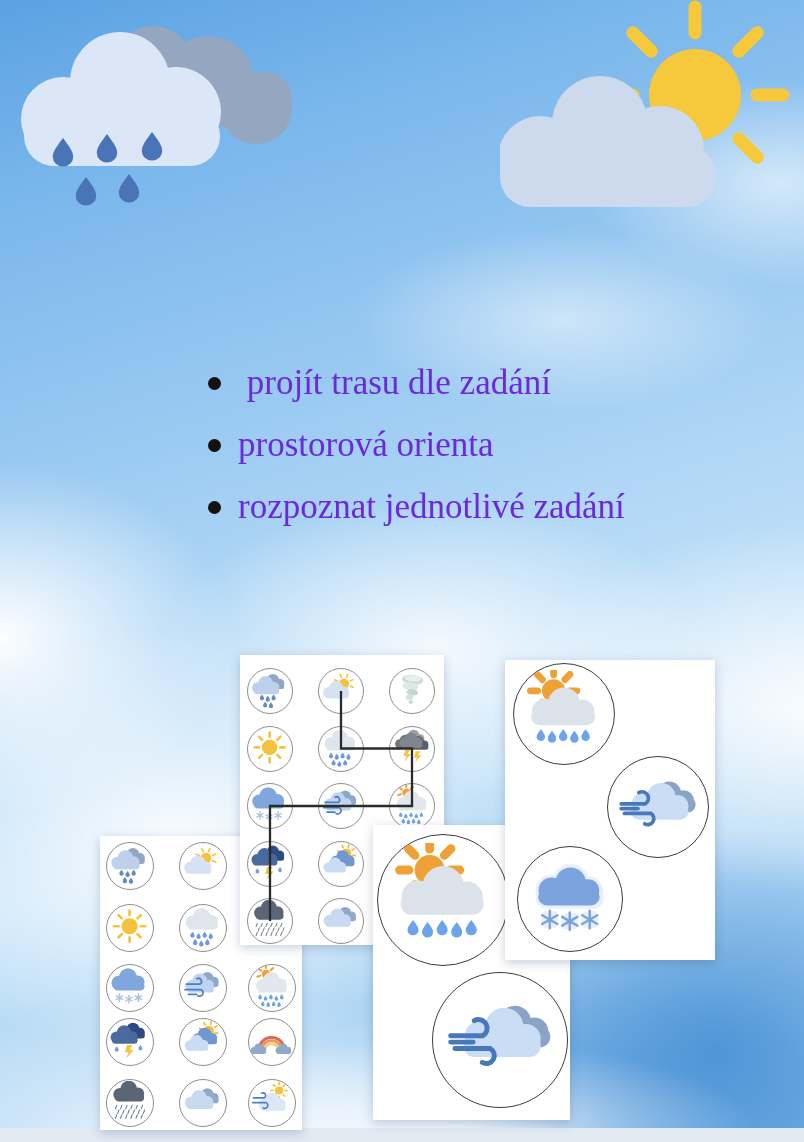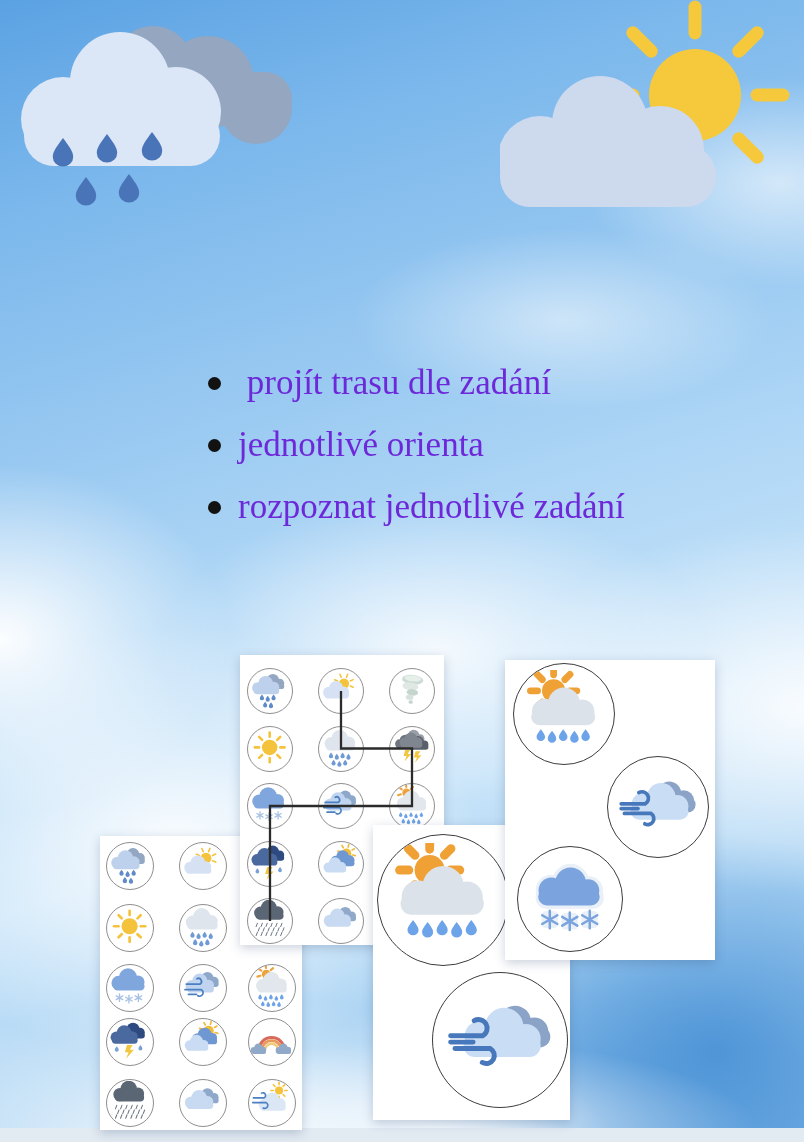--- a/index.html
+++ b/index.html
@@ -93,21 +93,21 @@
   </svg>
 
 
   <ul class="bullets">
       <li>
         <span class="dot"></span>
         <span class="text"> projít trasu dle zadání</span>
       </li>
       <li>
         <span class="dot"></span>
-        <span class="text">jednotlivé orienta</span>
+        <span class="text">prostorová orienta</span>
       </li>
       <li>
         <span class="dot"></span>
         <span class="text">rozpoznat jednotlivé zadání</span>
       </li>
     </ul>
 
   <div class="sheet sheet-b" id="sheet-b">
       <div class="cell" style="left: 6px; top: 6px; height: 48px; width: 48px;">
         <svg viewBox="0 0 64 64">

